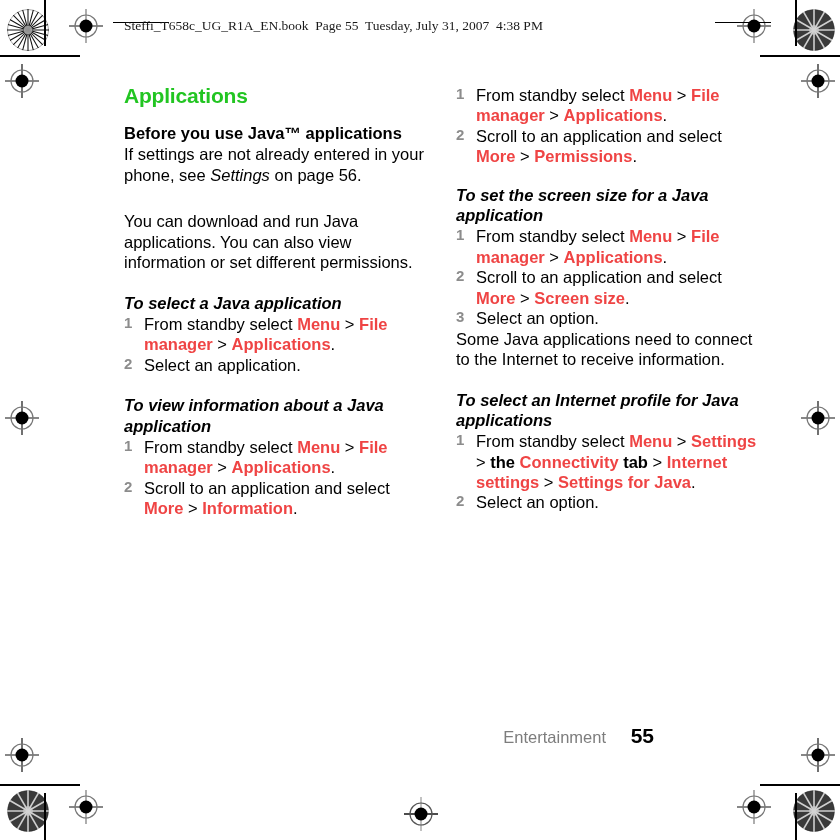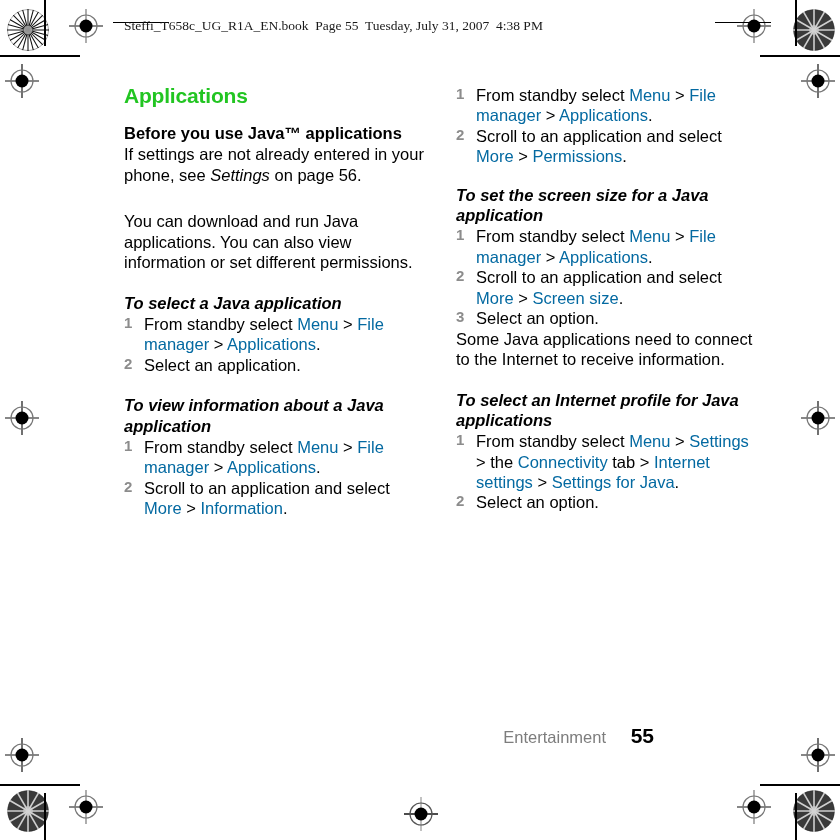--- a/index.html
+++ b/index.html
@@ -111,22 +111,22 @@
     color: #000000;
   }
   .steps li .num {
     position: absolute;
     left: 0;
     top: 0;
     font-weight: bold;
     font-size: 15px;
     color: #8c8c8c;
   }
-  .g { color: #0369a1; }
-  .b { font-weight: normal; }
+  .g { color: #ef4444; font-weight: bold; }
+  .b { font-weight: bold; }
   .it { font-style: italic; }
 
   
   .footer {
     position: absolute;
     left: 0;
     top: 728px;
     width: 732px;
     height: 26px;
   }

